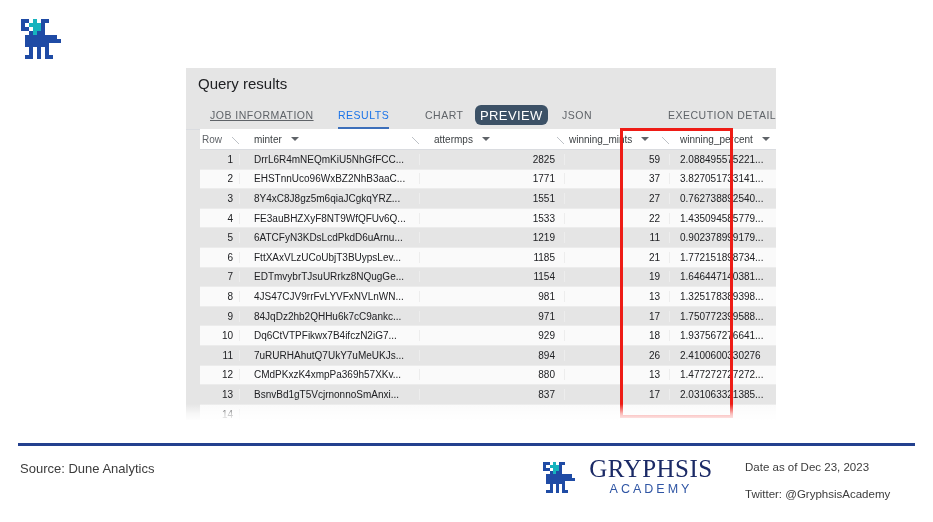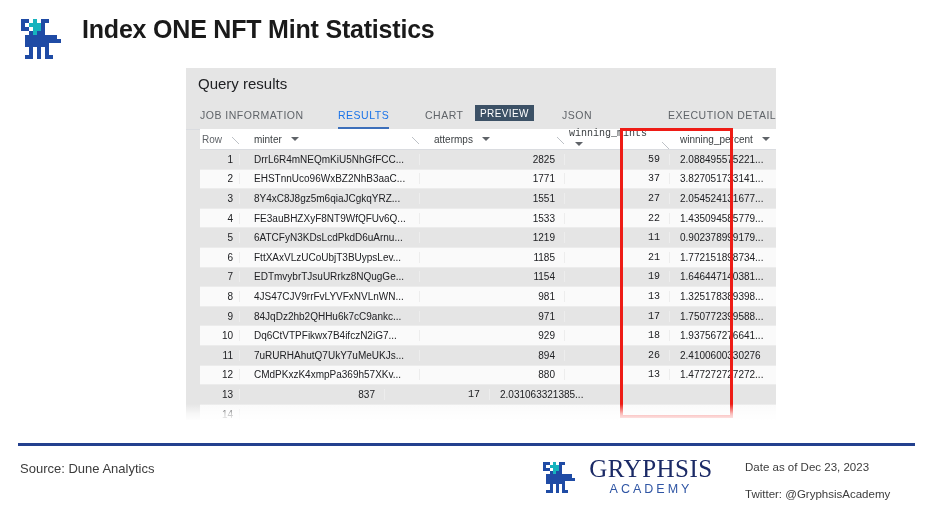--- a/index.html
+++ b/index.html
@@ -46,28 +46,28 @@
     font-size:10.5px;letter-spacing:0.5px;
     color:#5f6368;
     display:flex;align-items:center;
     white-space:nowrap;
     cursor:pointer;
   }
   .bq-tab.active{color:#1a73e8;}
   .bq-tab.active:after{
     content:"";position:absolute;left:0;right:0;bottom:0;height:2.5px;background:#3c6fba;
   }
-  #tab-job-information{left:14px;}
+  #tab-job-information{left:24px;text-decoration:underline;}
   #tab-results{left:152px;}
   #tab-chart{left:239px;}
   #preview-badge{
     position:absolute;left:289px;top:5px;
     background:#3c5166;color:#ffffff;
-    font-size:10px;letter-spacing:0.4px;
-    padding:2.5px 5px;border-radius:0;
+    font-size:13px;letter-spacing:0.4px;
+    padding:2.5px 5px;border-radius:6px;
     white-space:nowrap;
   }
   #tab-json{left:376px;}
   #tab-execution-details{left:464px;margin-left:18px;}
 
   
   #results-table{
     position:absolute;left:14px;top:61px;width:590px;height:291px;
     font-size:10px;color:#202124;
   }
@@ -80,21 +80,21 @@
   .tr.alt{background:#fafafa;}
   #table-head-row{
     height:21px;border-bottom:1px solid #dadce0;background:#ffffff;
     color:#3c4043;
   }
   .cell{box-sizing:border-box;position:relative;}
   .c-row{width:40px;padding-right:7px;text-align:right;}
   .c-minter{width:180px;padding-left:14px;text-align:left;
             white-space:nowrap;overflow:hidden;}
   .c-att{width:145px;padding-right:10px;text-align:right;}
-  .c-mints{width:105px;padding-right:10px;text-align:right;font-family:Liberation Mono, monospace;}
+  .c-mints{width:105px;padding-right:10px;text-align:right;}
   .c-pct{width:120px;padding-left:10px;text-align:left;
          white-space:nowrap;overflow:hidden;}
 
   #table-head-row .c-row{text-align:left;padding-left:2px;color:#5f6368;}
   #table-head-row .c-minter{padding-left:14px;}
   #table-head-row .c-att{text-align:left;padding-left:14px;}
   #table-head-row .c-mints{text-align:left;padding-left:4px;}
   #table-head-row .c-pct{padding-left:10px;}
   .hdr-label{display:inline-block;vertical-align:middle;}
   .caret{
@@ -201,21 +201,20 @@
         <rect x="10" y="6" width="2" height="2"></rect>
         <rect x="8" y="6" width="2" height="2"></rect>
         <rect x="10" y="8" width="2" height="2"></rect>
         <rect x="12" y="6" width="2" height="2"></rect>
         <rect x="10" y="10" width="2" height="2"></rect>
         <rect x="12" y="8" width="2" height="2"></rect>
       </g>
     </svg>
   </div>
 
-  <div id="slide-title">Index ONE NFT Mint Statistics</div>
 </div>
 
 <div id="bq-panel">
 
   <div id="query-results-title">Query results</div>
 
   <div id="bq-tabs">
     <div class="bq-tab" id="tab-job-information">
       <span>JOB INFORMATION</span>
     </div>
@@ -276,21 +275,21 @@
           <div class="cell c-minter">EHSTnnUco96WxBZ2NhB3aaC...<span class="row-sep"></span></div>
           <div class="cell c-att">1771<span class="row-sep"></span></div>
           <div class="cell c-mints">37<span class="row-sep"></span></div>
           <div class="cell c-pct">3.827051733141...</div>
         </div>
         <div class="tr">
           <div class="cell c-row">3<span class="row-sep"></span></div>
           <div class="cell c-minter">8Y4xC8J8gz5m6qiaJCgkqYRZ...<span class="row-sep"></span></div>
           <div class="cell c-att">1551<span class="row-sep"></span></div>
           <div class="cell c-mints">27<span class="row-sep"></span></div>
-          <div class="cell c-pct">2.054524131677...</div>
+          <div class="cell c-pct">0.762738892540...</div>
         </div>
         <div class="tr alt">
           <div class="cell c-row">4<span class="row-sep"></span></div>
           <div class="cell c-minter">FE3auBHZXyF8NT9WfQFUv6Q...<span class="row-sep"></span></div>
           <div class="cell c-att">1533<span class="row-sep"></span></div>
           <div class="cell c-mints">22<span class="row-sep"></span></div>
           <div class="cell c-pct">1.435094585779...</div>
         </div>
         <div class="tr">
           <div class="cell c-row">5<span class="row-sep"></span></div>
@@ -343,20 +342,21 @@
         </div>
         <div class="tr alt">
           <div class="cell c-row">12<span class="row-sep"></span></div>
           <div class="cell c-minter">CMdPKxzK4xmpPa369h57XKv...<span class="row-sep"></span></div>
           <div class="cell c-att">880<span class="row-sep"></span></div>
           <div class="cell c-mints">13<span class="row-sep"></span></div>
           <div class="cell c-pct">1.477272727272...</div>
         </div>
         <div class="tr">
           <div class="cell c-row">13<span class="row-sep"></span></div>
+          <div class="cell c-minter">BsnvBd1gT5VcjrnonnoSmAnxi...<span class="row-sep"></span></div>
           <div class="cell c-att">837<span class="row-sep"></span></div>
           <div class="cell c-mints">17<span class="row-sep"></span></div>
           <div class="cell c-pct">2.031063321385...</div>
         </div>
         <div class="tr alt">
           <div class="cell c-row">14<span class="row-sep"></span></div>
           <div class="cell c-minter">
             <span class="row-sep"></span>
           </div>
           <div class="cell c-att">

